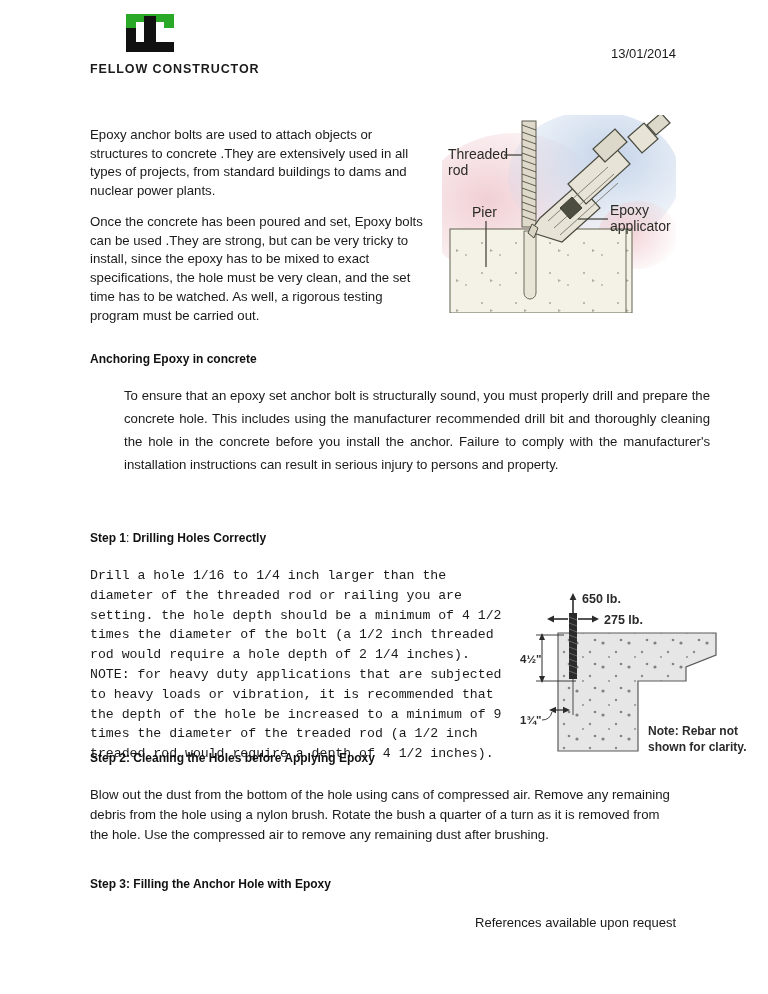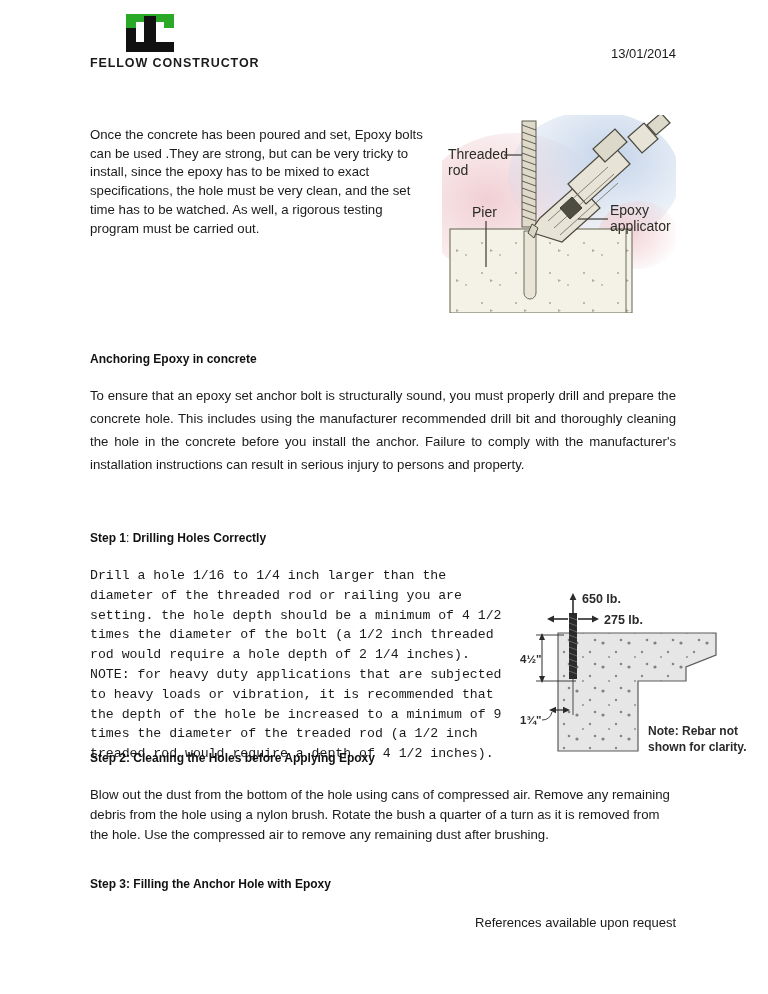--- a/index.html
+++ b/index.html
@@ -27,20 +27,21 @@
     width: 250px;
   }
   .logo-mark {
     position: relative;
     width: 56px;
     height: 44px;
     margin-left: 32px;
   }
   .logo-mark svg { display: block; }
   .logo-word {
+    margin-top: 6px;
     font-size: 12.5px;
     font-weight: 700;
     letter-spacing: 0.9px;
     color: #1a1a1a;
     white-space: nowrap;
   }
   .doc-date {
     position: absolute;
     right: 92px;
     top: 46px;
@@ -139,20 +140,21 @@
         <rect x="4" y="16" width="10" height="14" fill="#111111"></rect>
       </svg>
     </div>
     <div class="logo-word">FELLOW CONSTRUCTOR</div>
   </div>
 
   <div class="doc-date">13/01/2014</div>
 
 
   <div class="col-left">
+    <p>Epoxy anchor bolts are used to attach objects or structures to concrete .They are extensively used in all types of projects, from standard buildings to dams and nuclear power plants.</p>
     <p>Once the concrete has been poured and set, Epoxy bolts can be used .They are strong, but can be very tricky to install, since the epoxy has to be mixed to exact specifications, the hole must be very clean, and the set time has to be watched. As well, a rigorous testing program must be carried out.</p>
   </div>
 
   <div class="fig1">
     <svg width="234" height="198" viewBox="0 0 234 198" xmlns="http://www.w3.org/2000/svg">
       <defs>
         <radialGradient id="washPink" cx="0.35" cy="0.45" r="0.7">
           <stop offset="0%" stop-color="#f0cdd2" stop-opacity="0.95"></stop>
           <stop offset="100%" stop-color="#f0cdd2" stop-opacity="0"></stop>
         </radialGradient>
@@ -209,21 +211,21 @@
       <text x="6" y="60" font-family="Liberation Sans, sans-serif" font-size="14" fill="#2b2b26">rod</text>
       <text x="30" y="102" font-family="Liberation Sans, sans-serif" font-size="14" fill="#2b2b26">Pier</text>
       <text x="168" y="100" font-family="Liberation Sans, sans-serif" font-size="14" fill="#2b2b26">Epoxy</text>
       <text x="168" y="116" font-family="Liberation Sans, sans-serif" font-size="14" fill="#2b2b26">applicator</text>
     </svg>
   </div>
 
   <div class="full-block" style="top:352px;">
     <p class="sec-head">Anchoring Epoxy in concrete</p>
   </div>
-  <div class="full-block" style="top:384px;">
+  <div class="full-block" style="top:384px;margin-left:34px;">
     <p class="body-just">To ensure that an epoxy set anchor bolt is structurally sound, you must properly drill and prepare the concrete hole. This includes using the manufacturer recommended drill bit and thoroughly cleaning the hole in the concrete before you install the anchor. Failure to comply with the manufacturer's installation instructions can result in serious injury to persons and property.</p>
   </div>
 
   <div class="full-block" style="top:531px;">
     <p class="sec-head">
       <span>Step 1</span><span class="reg">: </span><span>Drilling Holes Correctly</span>
     </p>
   </div>
   <div class="full-block narrow" style="top:566px;">
     <p class="body-plain">Drill a hole 1/16 to 1/4 inch larger than the diameter of the threaded rod or railing you are setting. the hole depth should be a minimum of 4 1/2 times the diameter of the bolt (a 1/2 inch threaded rod would require a hole depth of 2 1/4 inches). NOTE: for heavy duty applications that are subjected to heavy loads or vibration, it is recommended that the depth of the hole be increased to a minimum of 9 times the diameter of the treaded rod (a 1/2 inch treaded rod would require a depth of 4 1/2 inches).</p>

